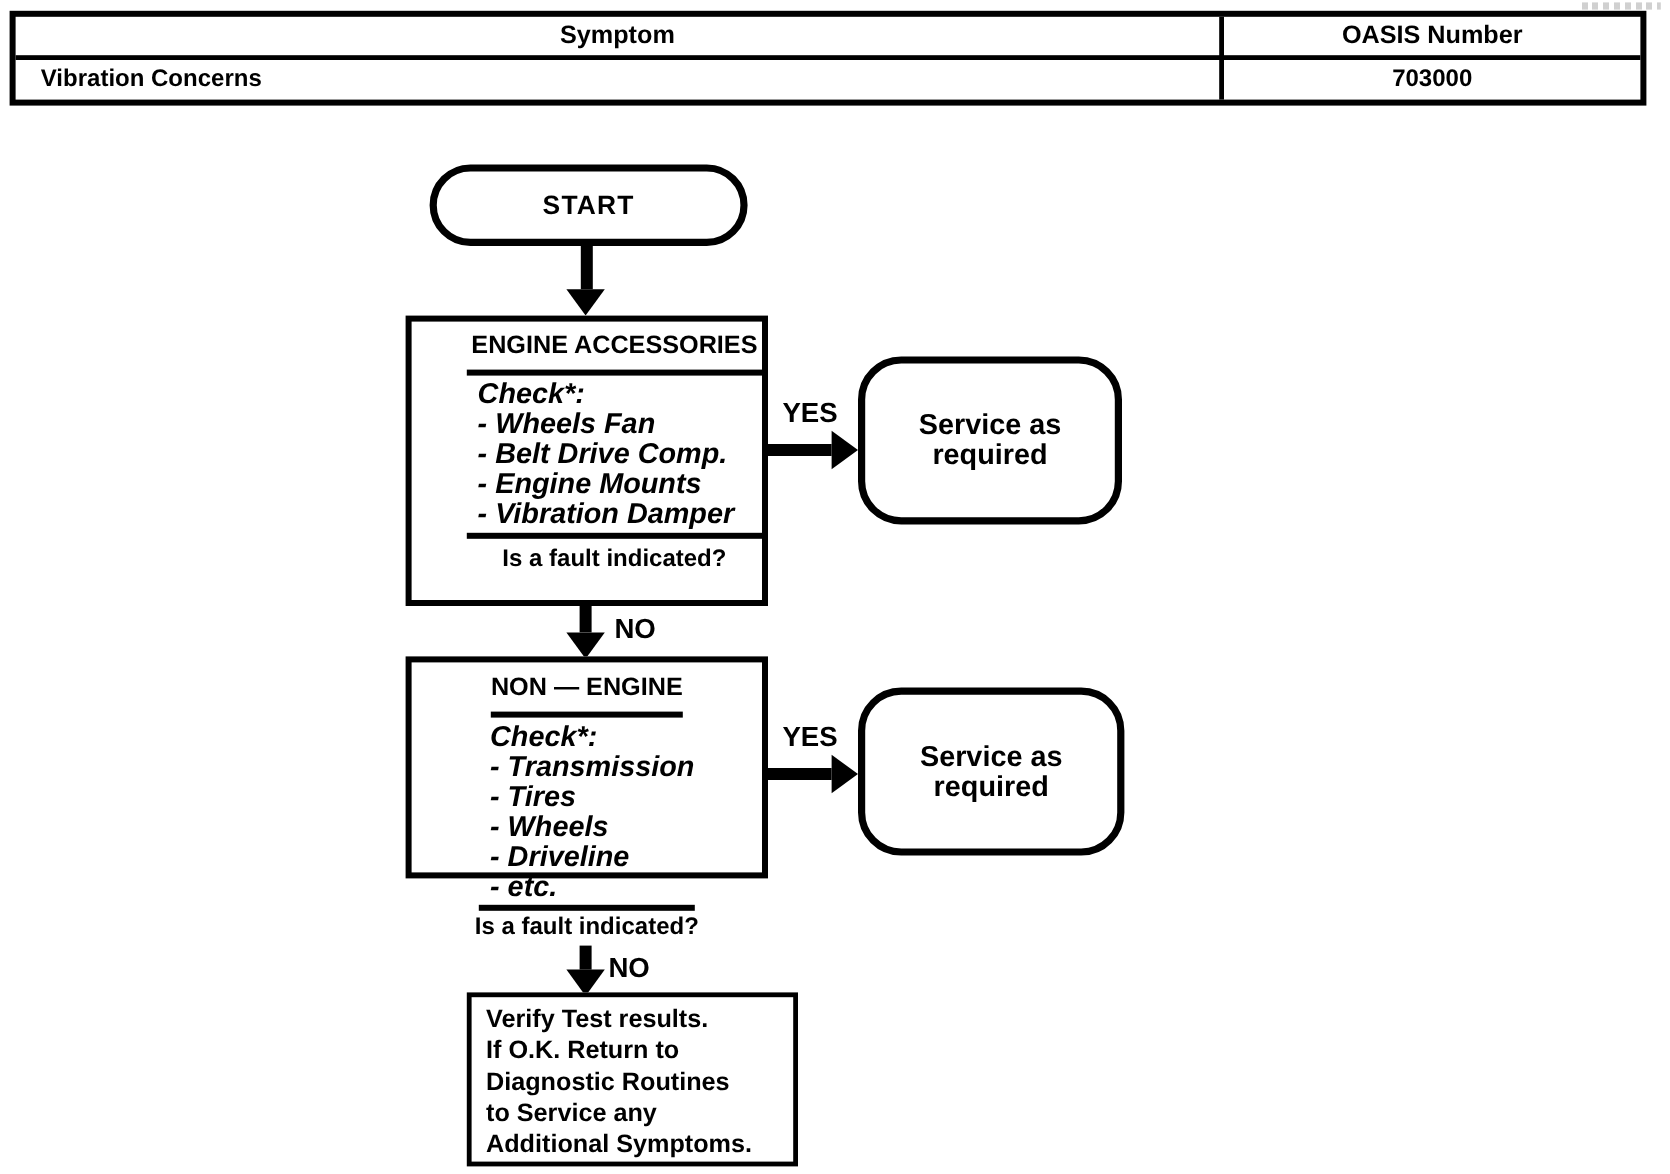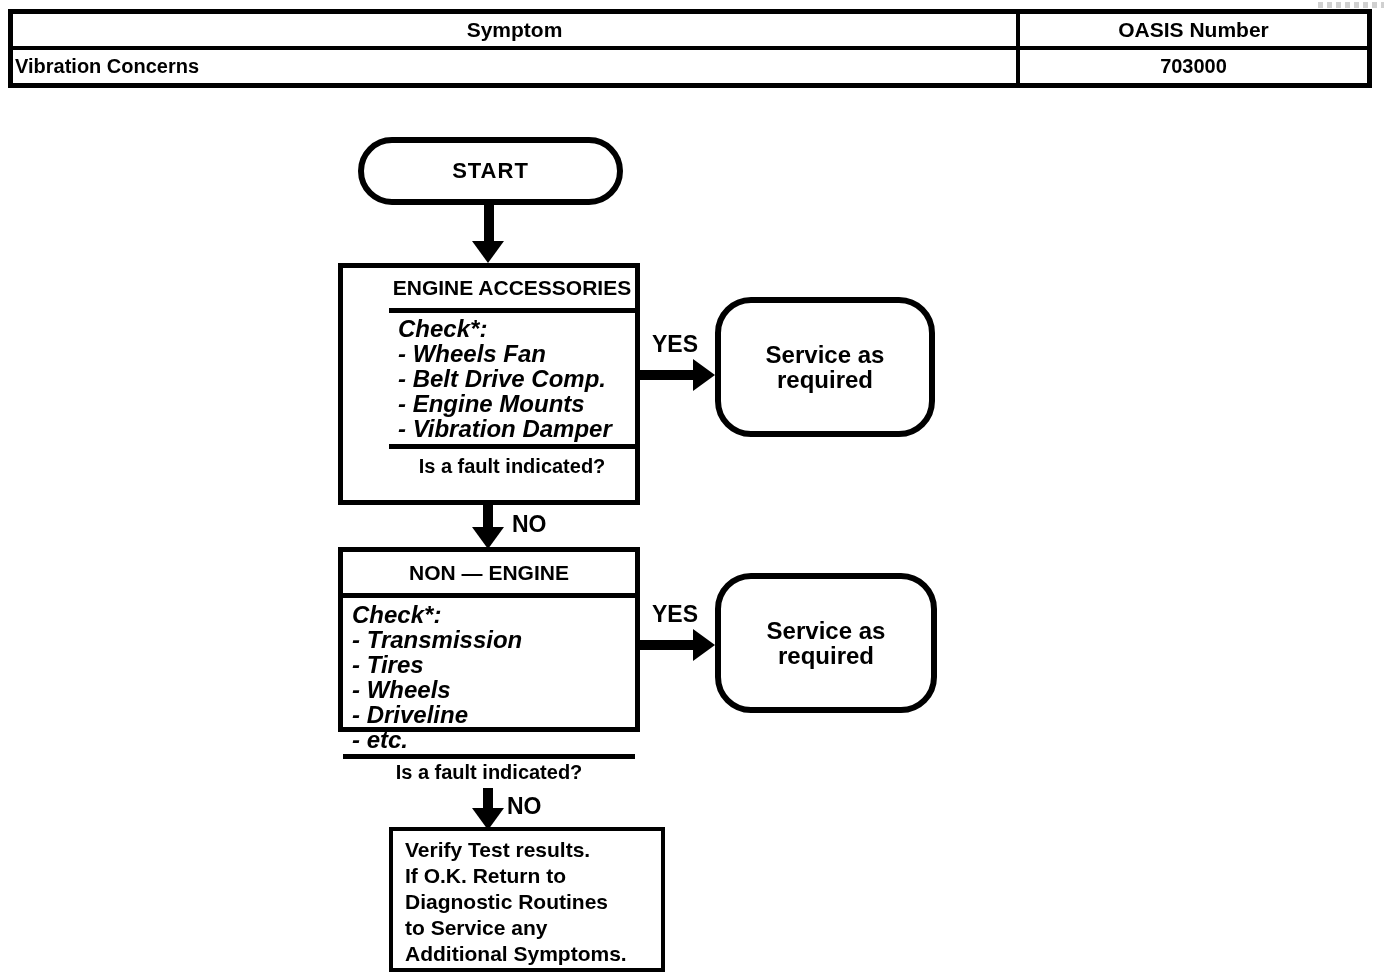--- a/index.html
+++ b/index.html
@@ -12,38 +12,38 @@
   .sym-table{
     position:absolute;left:8px;top:9px;width:1364px;height:79px;
     border:5px solid #000;box-sizing:border-box;
     display:grid;grid-template-columns:1007px 1fr;grid-template-rows:36px 1fr;
     background:#fff;
   }
   .sym-table .cell{display:flex;align-items:center;box-sizing:border-box;}
   .sym-table .col1{border-right:4px solid #000;}
   .sym-table .hd{border-bottom:4px solid #000;justify-content:center;font-size:21px;}
   .sym-table .ctr{justify-content:center;font-size:20px;}
-  .sym-table .lft{padding-left:2px;font-size:20px;}
+  .sym-table .lft{padding-left:21px;font-size:20px;}
   .scan-noise{
     position:absolute;left:1318px;top:2px;width:66px;height:6px;opacity:.55;
     background:repeating-linear-gradient(90deg,#aaa 0 5px,transparent 5px 9px);
   }
   
   .start-oval{
     position:absolute;left:358px;top:137px;width:265px;height:68px;
     border:6px solid #000;border-radius:40px;box-sizing:border-box;
     display:flex;align-items:center;justify-content:center;
     font-size:22px;letter-spacing:1px;background:#fff;
   }
   .stepbox{
     position:absolute;border:5px solid #000;box-sizing:border-box;
     display:flex;flex-direction:column;background:#fff;
   }
   #box1{left:338px;top:263px;width:302px;height:242px;padding-left:46px;}
-  #box2{left:338px;top:547px;width:302px;height:185px;}
+  #box2{left:338px;top:547px;width:302px;height:185px;align-items:center;}
   .stepbox .title{
     border-bottom:5px solid #000;text-align:center;font-size:21px;flex:0 0 auto;
   }
   #box1 .title{height:40px;line-height:40px;}
   #box2 .title{height:41px;line-height:41px;}
   .stepbox .check{
     border-bottom:5px solid #000;font-size:24px;flex:0 0 auto;
     padding:3px 0 0 9px;line-height:25px;font-style:italic;
   }
   #box1 .check{height:128px;}

